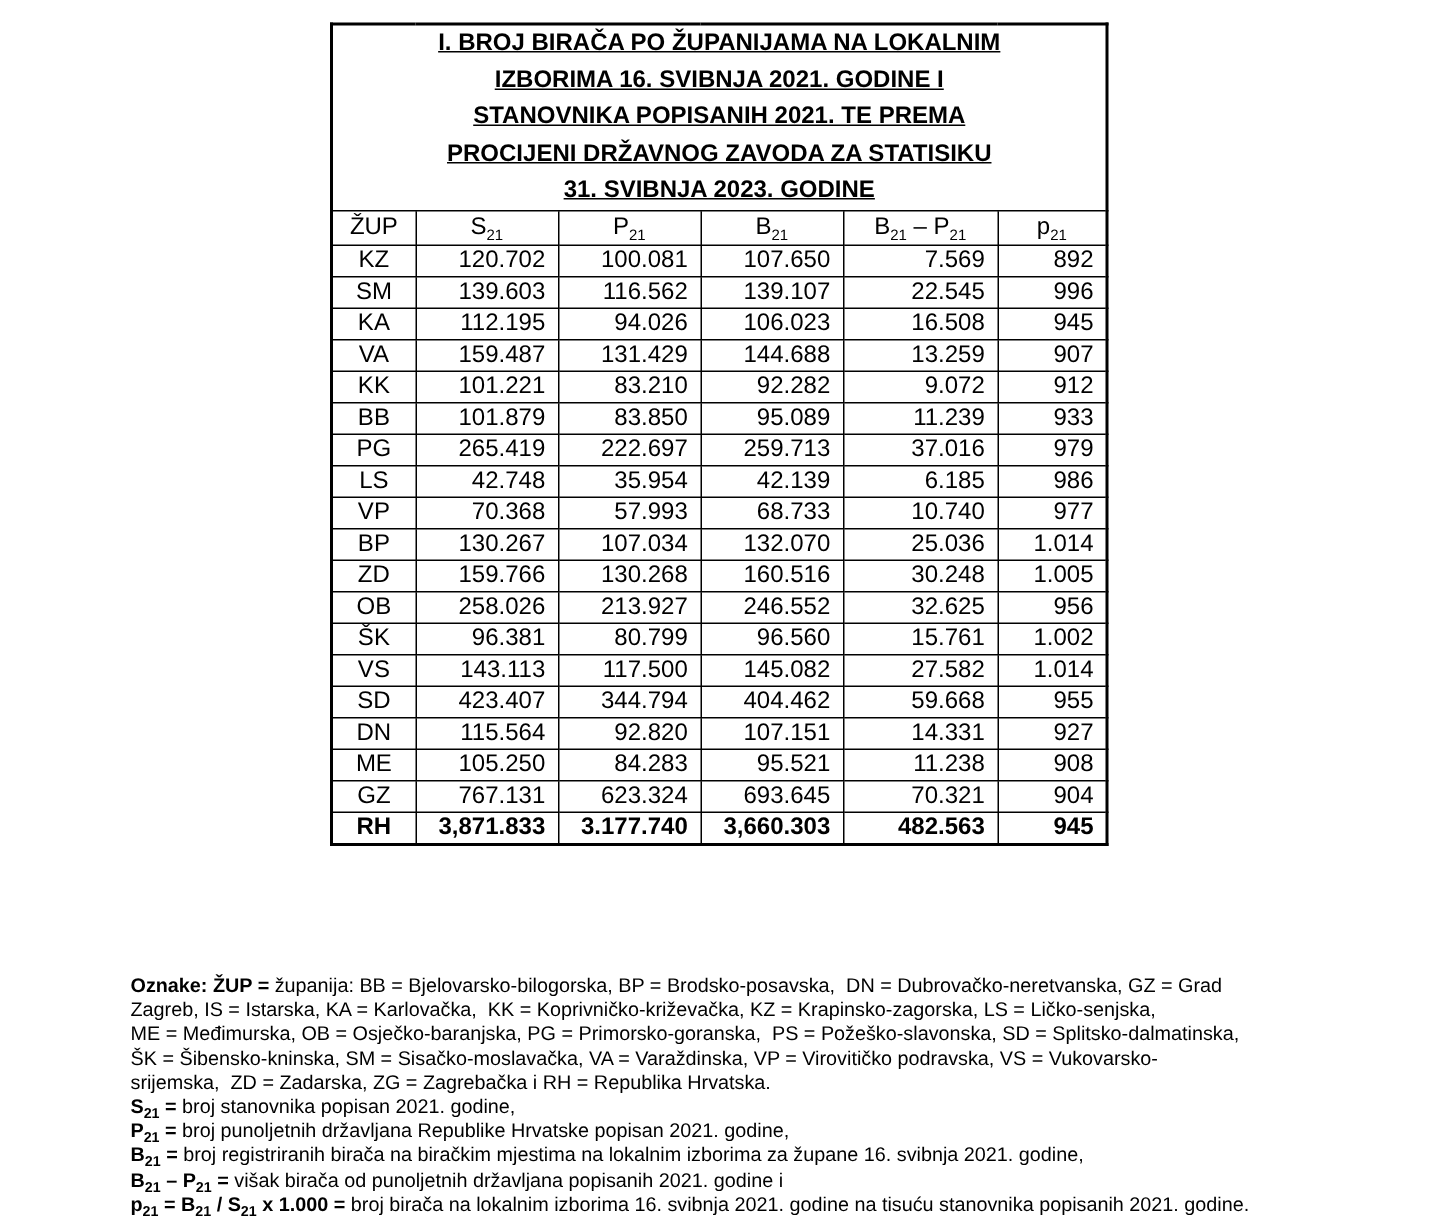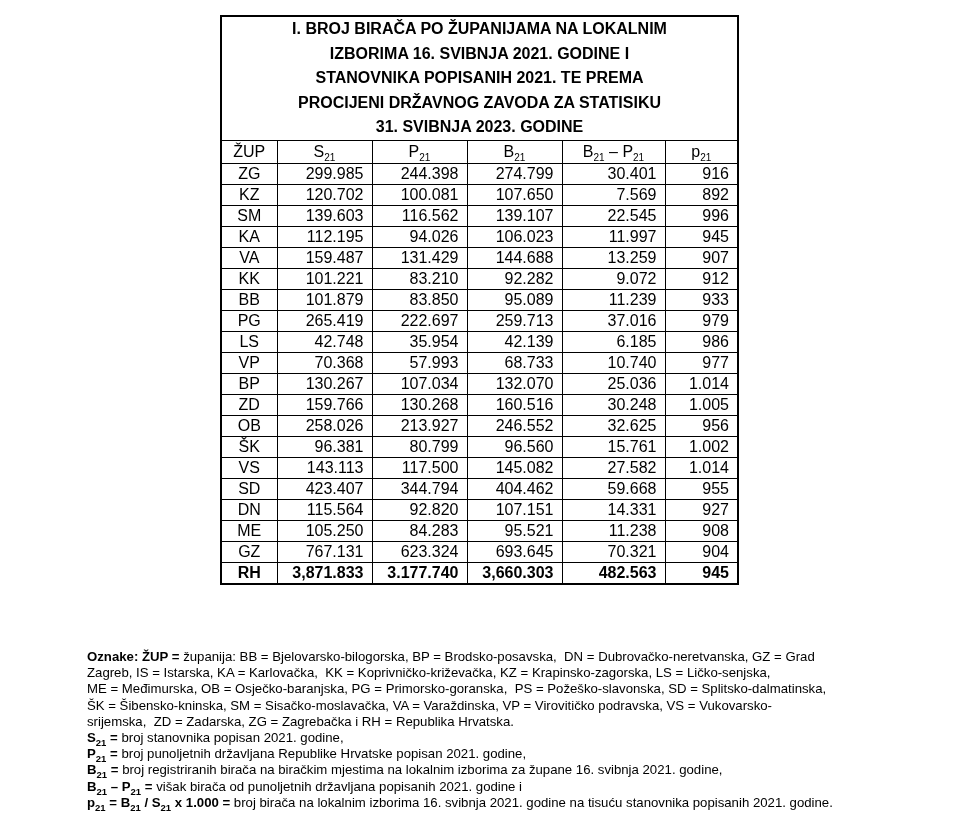--- a/index.html
+++ b/index.html
@@ -23,20 +23,21 @@
     overflow: hidden;
   }
   td.title-cell {
     font-weight: bold;
     font-size: 18px;
     line-height: 24.5px;
     text-align: center;
     padding: 0;
     height: 123px;
     vertical-align: middle;
+    text-decoration: underline;
   }
   tr.header-row th {
     font-weight: normal;
     text-align: center;
     height: 22px;
     padding: 0;
   }
   tbody td { height: 20px; padding: 0; line-height: 20px; }
   td.c-zup { text-align: center; }
   td.c-num { text-align: right; padding-right: 8px; }
@@ -81,49 +82,41 @@
           <th><span>ŽUP</span></th>
           <th><span>S</span><sub>21</sub></th>
           <th><span>P</span><sub>21</sub></th>
           <th><span>B</span><sub>21</sub></th>
           <th><span>B</span><sub>21</sub><span> – </span><span>P</span><sub>21</sub></th>
           <th><span>p</span><sub>21</sub></th>
         </tr>
     </thead>
     <tbody id="table-body">
         <tr>
-          <td class="c-zup">ZG</td>
-          <td class="c-num">299.985</td>
-          <td class="c-num">244.398</td>
-          <td class="c-num">274.799</td>
-          <td class="c-num">30.401</td>
-          <td class="c-num">916</td>
-        </tr>
-        <tr>
           <td class="c-zup">KZ</td>
           <td class="c-num">120.702</td>
           <td class="c-num">100.081</td>
           <td class="c-num">107.650</td>
           <td class="c-num">7.569</td>
           <td class="c-num">892</td>
         </tr>
         <tr>
           <td class="c-zup">SM</td>
           <td class="c-num">139.603</td>
           <td class="c-num">116.562</td>
           <td class="c-num">139.107</td>
           <td class="c-num">22.545</td>
           <td class="c-num">996</td>
         </tr>
         <tr>
           <td class="c-zup">KA</td>
           <td class="c-num">112.195</td>
           <td class="c-num">94.026</td>
           <td class="c-num">106.023</td>
-          <td class="c-num">11.997</td>
+          <td class="c-num">16.508</td>
           <td class="c-num">945</td>
         </tr>
         <tr>
           <td class="c-zup">VA</td>
           <td class="c-num">159.487</td>
           <td class="c-num">131.429</td>
           <td class="c-num">144.688</td>
           <td class="c-num">13.259</td>
           <td class="c-num">907</td>
         </tr>

